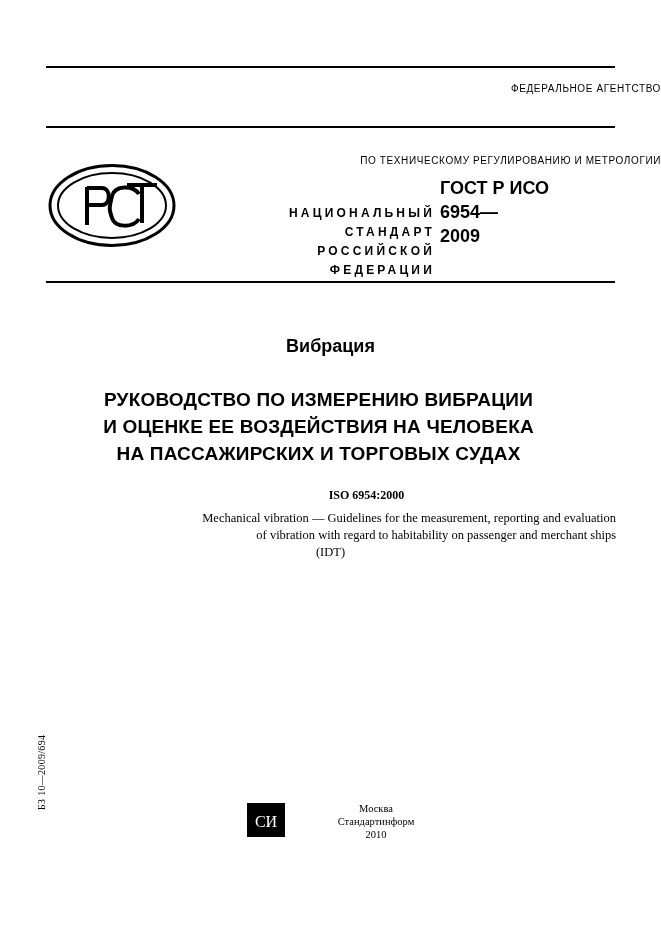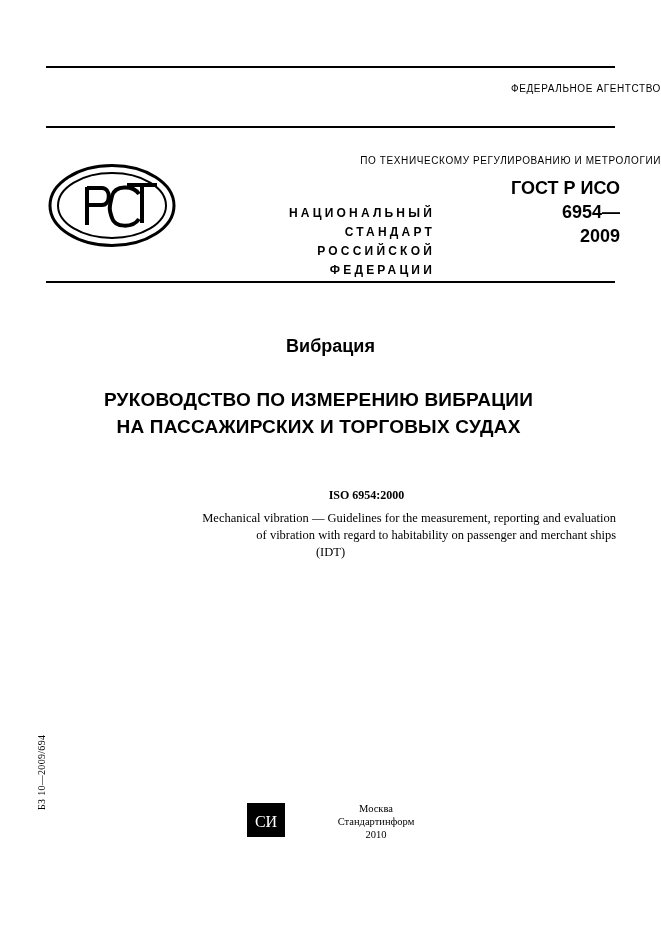--- a/index.html
+++ b/index.html
@@ -81,21 +81,21 @@
     line-height: 19px;
     margin-top: 28px;
   }
 
   
   .std-number {
     position: absolute;
     left: 440px;
     top: 176px;
     width: 180px;
-    text-align: right;
+    text-align: left;
     font-size: 18px;
     font-weight: 700;
     line-height: 24px;
   }
 
   
   .subject {
     position: absolute;
     top: 336px;
     width: 661px;
@@ -224,20 +224,21 @@
   <div class="std-number">
     <div>ГОСТ Р ИСО</div>
     <div>6954—</div>
     <div>2009</div>
   </div>
 
   <div class="subject">Вибрация</div>
 
   <div class="main-title">
     <div>РУКОВОДСТВО ПО ИЗМЕРЕНИЮ ВИБРАЦИИ</div>
+    <div>И ОЦЕНКЕ ЕЕ ВОЗДЕЙСТВИЯ НА ЧЕЛОВЕКА</div>
     <div>НА ПАССАЖИРСКИХ И ТОРГОВЫХ СУДАХ</div>
   </div>
 
   <div class="iso-ref">ISO 6954:2000</div>
   <div class="iso-desc">
     <div>Mechanical vibration — Guidelines for the measurement, reporting and evaluation</div>
     <div>of vibration with regard to habitability on passenger and merchant ships</div>
   </div>
   <div class="idt">(IDT)</div>
 

